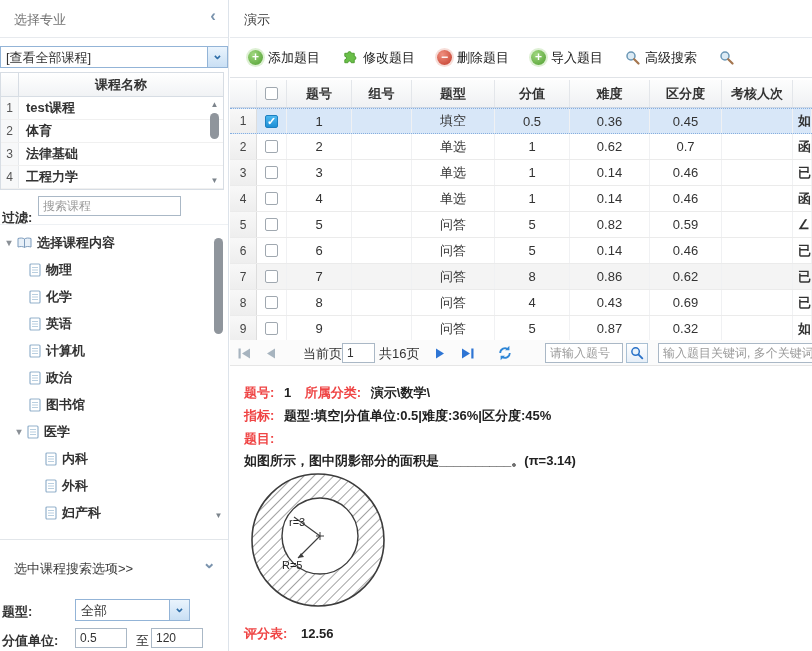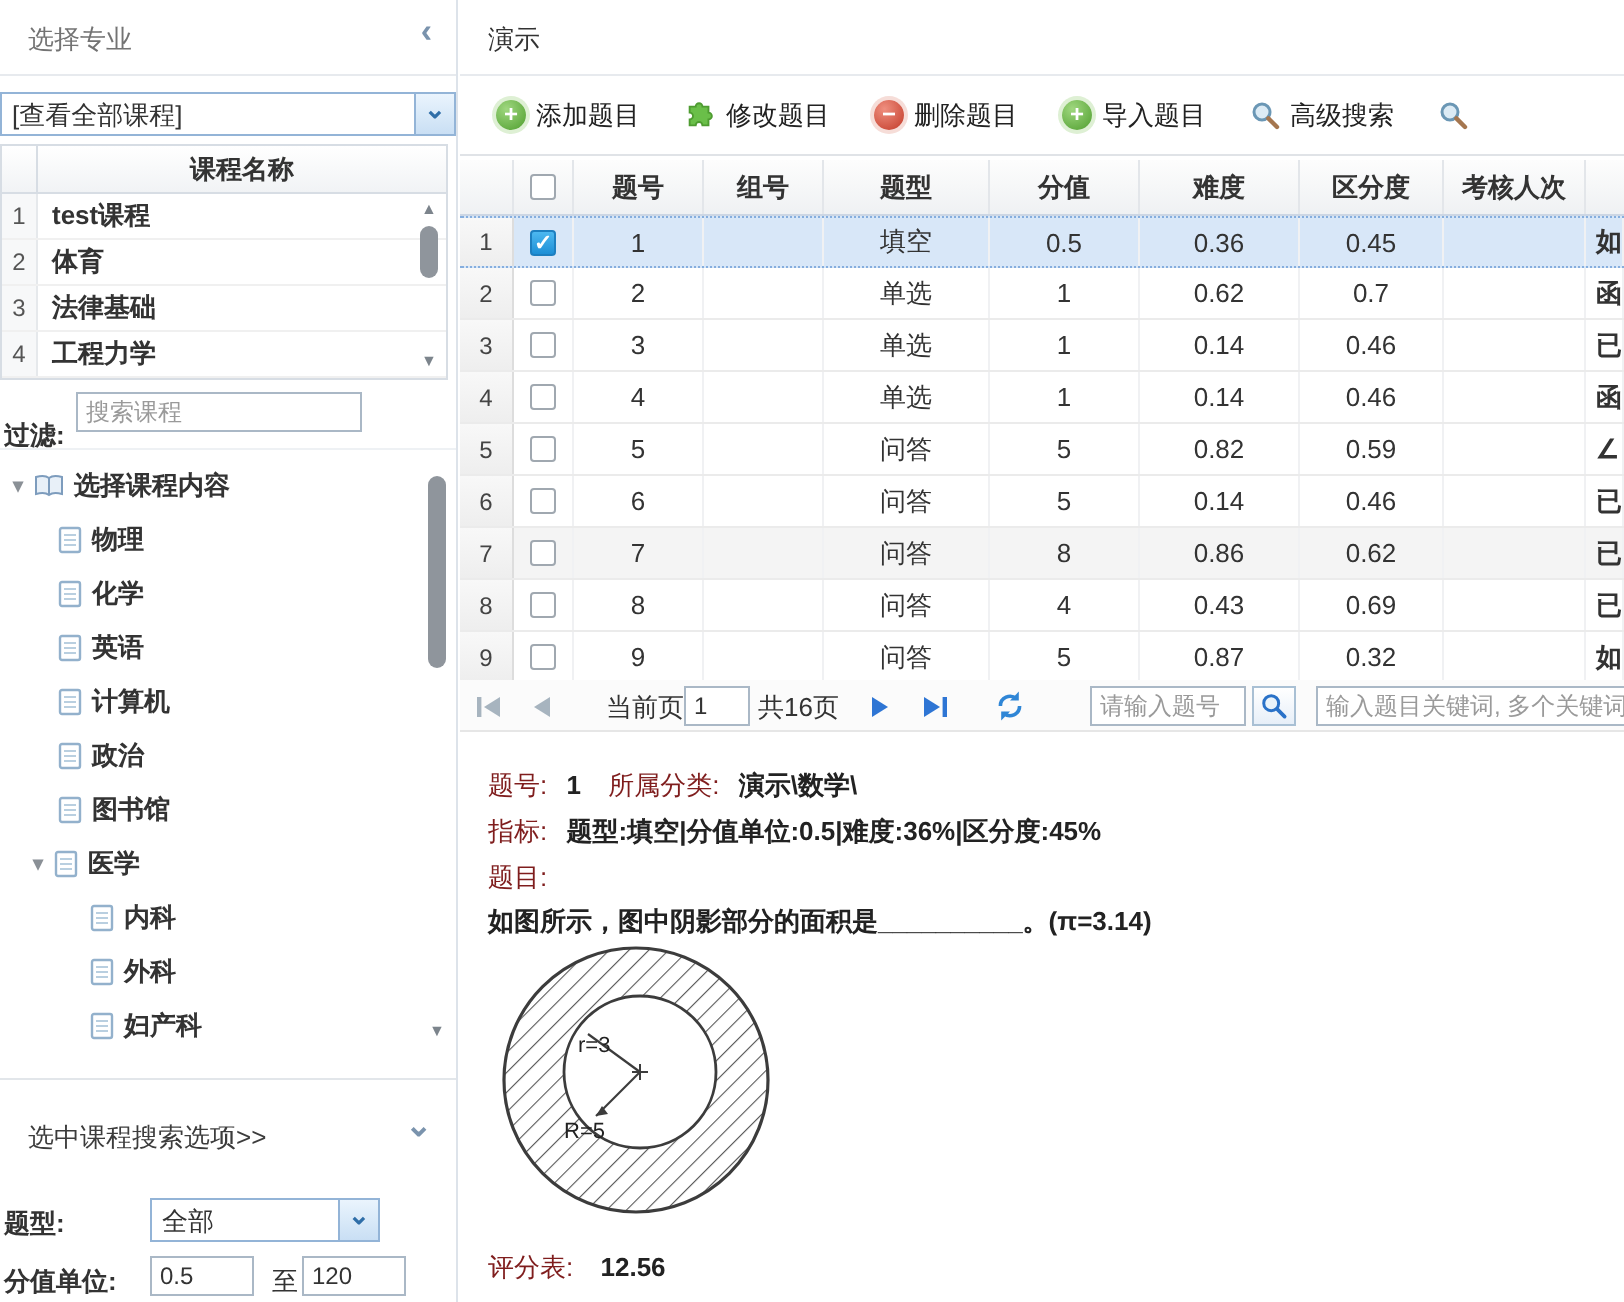--- a/index.html
+++ b/index.html
@@ -88,21 +88,21 @@
   .pager > * { position:absolute; }
   .pg-ico { cursor:pointer; }
   .pg-input { left:112px; top:3px; width:33px; height:20px; }
   .pg-qno { left:315px; top:3px; width:78px; }
   .pg-btn { left:396px; top:3px; width:22px; height:20px; border:1px solid #a9c0d4; background:linear-gradient(#ffffff,#e7eff8);
             display:flex; align-items:center; justify-content:center; cursor:pointer; }
   .pg-kw { left:428px; top:3px; width:170px; }
 
   .detail { position:absolute; left:0; top:378px; width:582px; height:273px; }
   .d-line { position:absolute; left:14px; white-space:nowrap; font-weight:600; color:#222; }
-  .plabel { color:#7f1d1d; font-weight:normal; }
+  .plabel { color:#ef4444; font-weight:bold; }
   .d1 { top:6px; } .d2 { top:29px; } .d3 { top:52px; } .d4 { top:74px; font-weight:600; }
   .fig { position:absolute; left:14px; top:88px; }
   .d5 { top:247px; }
   .gap6 { display:inline-block; width:6px; } .gap10 { display:inline-block; width:10px; }
 </style>
 </head>
 <body>
 
 <div class="app">
 

